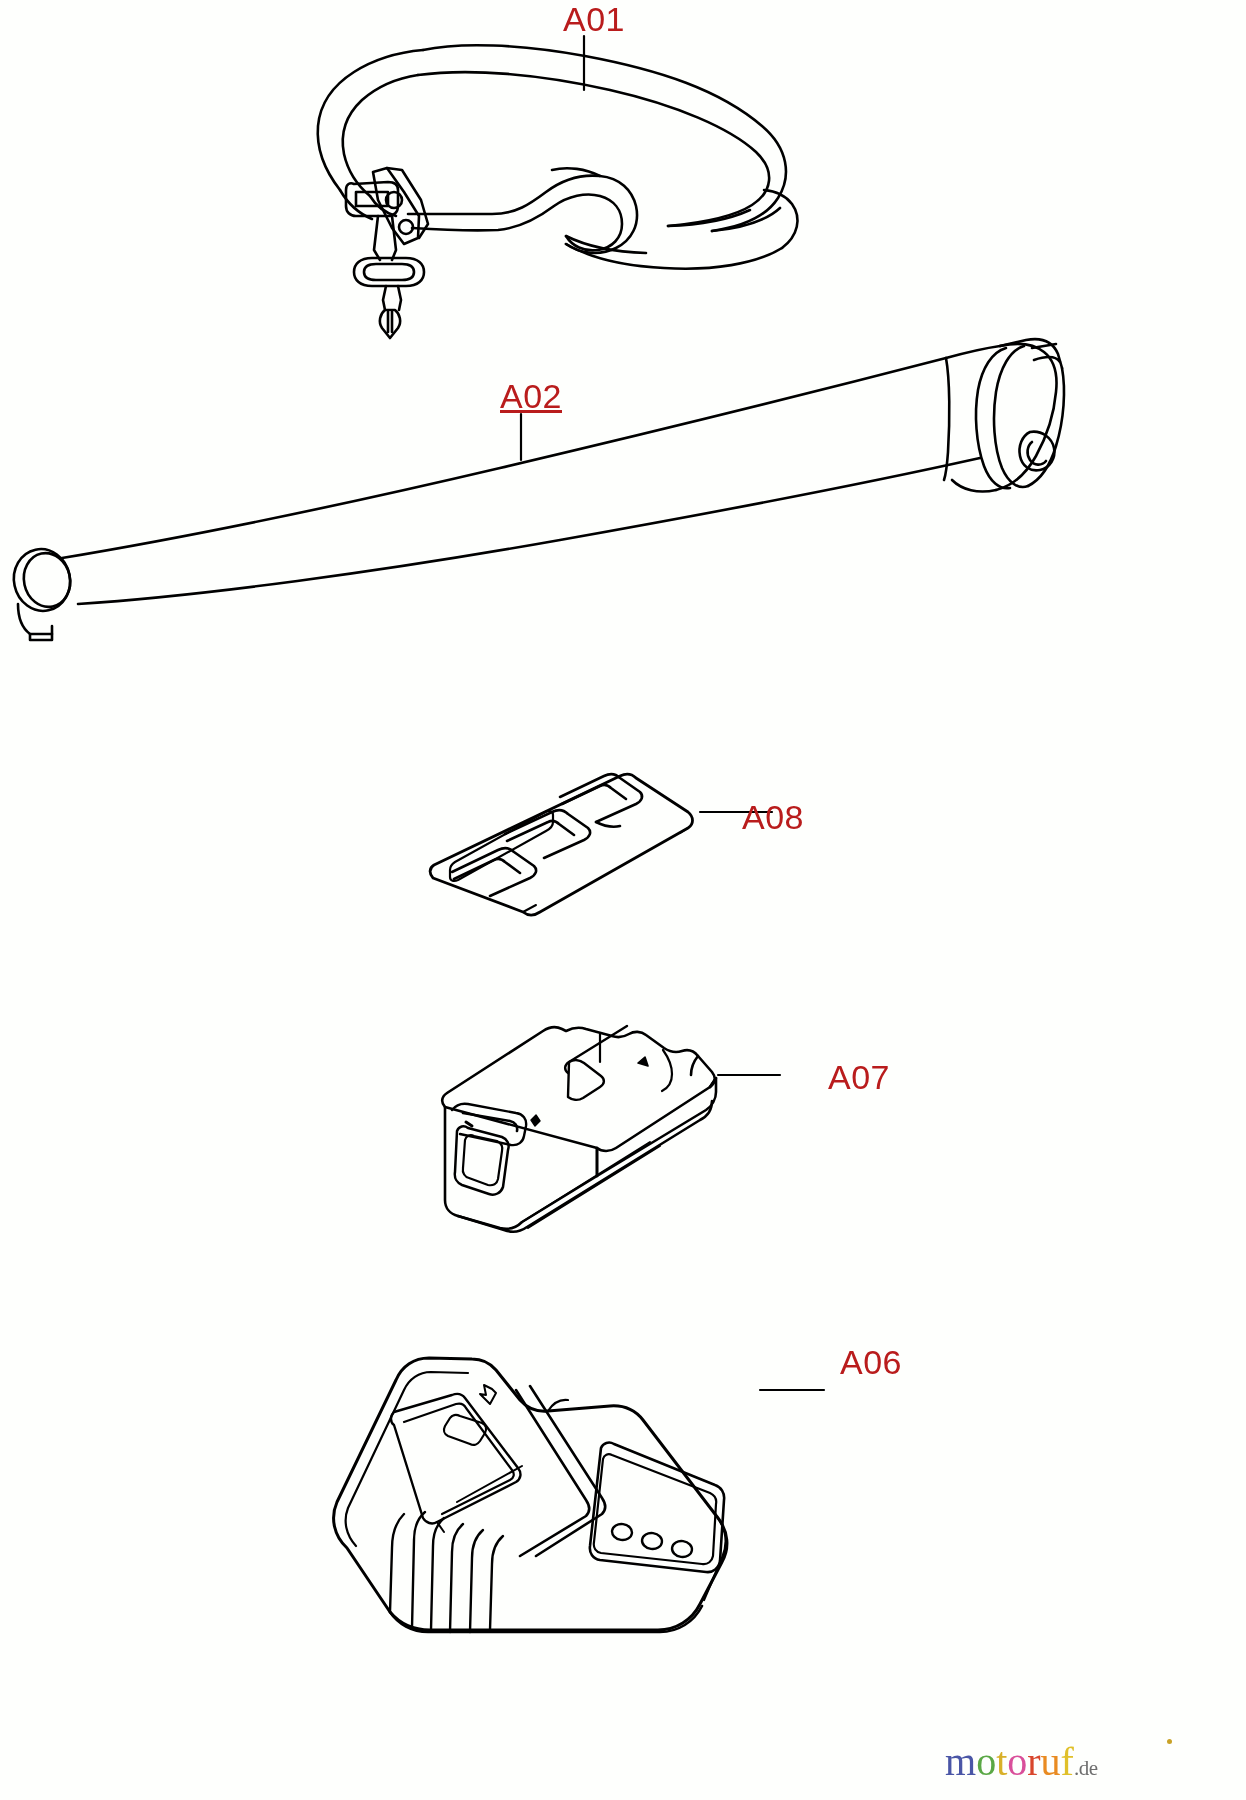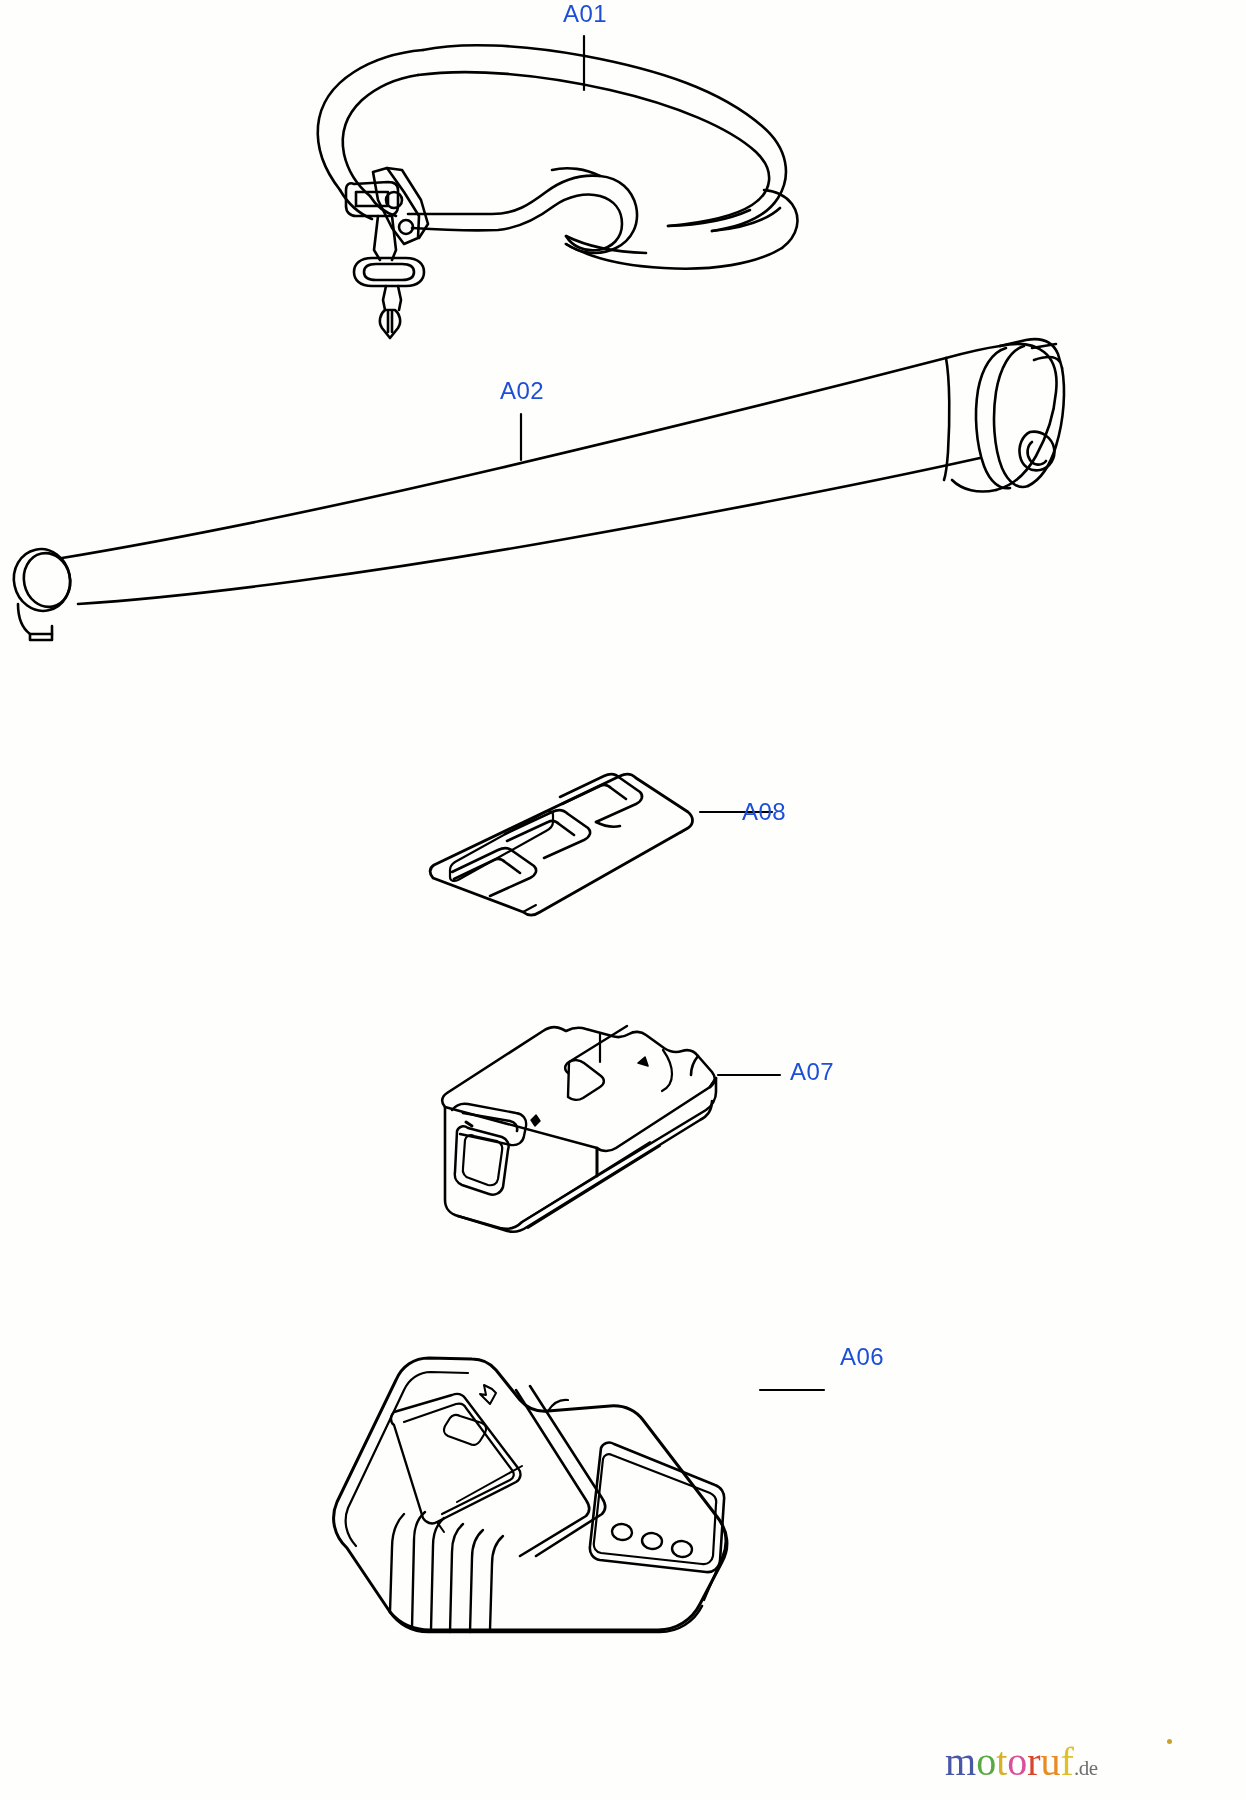--- a/index.html
+++ b/index.html
@@ -20,29 +20,29 @@
   .diagram-svg {
     position: absolute;
     left: 0;
     top: 0;
     width: 1246px;
     height: 1800px;
   }
   .callout {
     position: absolute;
     font-family: "Liberation Sans", sans-serif;
-    font-size: 24px;
+    font-size: 34px;
     letter-spacing: 0.5px;
-    color: #1d4ed8;
+    color: #b91c1c;
     white-space: nowrap;
   }
   #cal-a01 { left: 563px; top: 0px; }
-  #cal-a02 { left: 500px; top: 377px; }
+  #cal-a02 { left: 500px; top: 377px; text-decoration: underline; }
   #cal-a08 { left: 742px; top: 798px; }
-  #cal-a07 { left: 790px; top: 1058px; }
+  #cal-a07 { left: 828px; top: 1058px; }
   #cal-a06 { left: 840px; top: 1343px; }
 
   .watermark {
     position: absolute;
     left: 945px;
     top: 1742px;
     font-family: "Liberation Serif", serif;
     font-size: 40px;
     line-height: 40px;
     white-space: nowrap;

